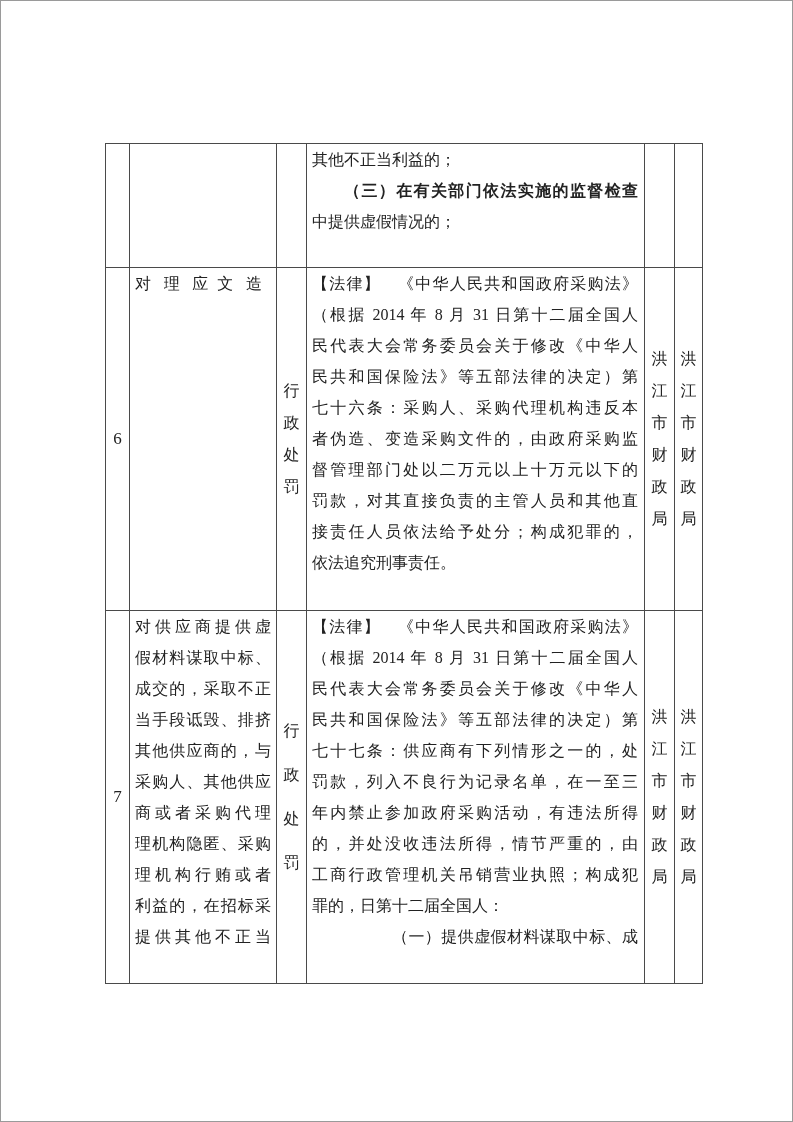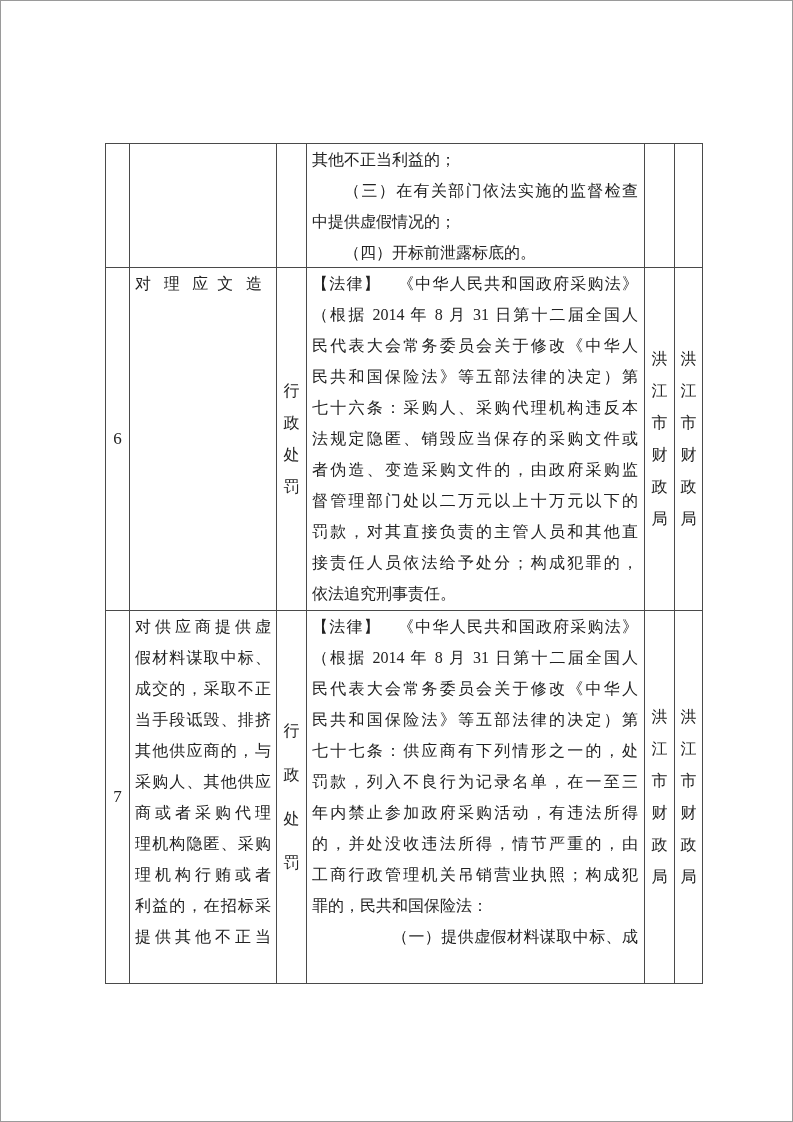--- a/index.html
+++ b/index.html
@@ -70,23 +70,22 @@
     <div class="trow trow-1">
       <div class="cell c-num">
         <span></span>
       </div>
       <div class="cell c-item"></div>
       <div class="cell c-pen">
         <div class="vtext"></div>
       </div>
       <div class="cell c-legal">
           <div class="line">其他不正当利益的；</div>
-          <div class="line j" style="text-indent: 2em;">（三）在有关部门依法实施的监督检查</div>
+          <div class="line j" style="text-indent: 2em; font-weight: bold;">（三）在有关部门依法实施的监督检查</div>
           <div class="line">中提供虚假情况的；</div>
-          <div class="line" style="text-indent: 2em;">（四）开标前泄露标底的。</div>
         </div>
       <div class="cell c-dept">
         <div class="vtext"></div>
       </div>
       <div class="cell c-dept2">
         <div class="vtext"></div>
       </div>
     </div>
 
     <div class="trow trow-2">
@@ -107,21 +106,20 @@
             <div class="vchar">处</div>
             <div class="vchar">罚</div>
           </div>
       </div>
       <div class="cell c-legal">
           <div class="line j">【法律】　《中华人民共和国政府采购法》</div>
           <div class="line j">（根据 2014 年 8 月 31 日第十二届全国人</div>
           <div class="line j">民代表大会常务委员会关于修改《中华人</div>
           <div class="line j">民共和国保险法》等五部法律的决定）第</div>
           <div class="line j">七十六条：采购人、采购代理机构违反本</div>
-          <div class="line j">法规定隐匿、销毁应当保存的采购文件或</div>
           <div class="line j">者伪造、变造采购文件的，由政府采购监</div>
           <div class="line j">督管理部门处以二万元以上十万元以下的</div>
           <div class="line j">罚款，对其直接负责的主管人员和其他直</div>
           <div class="line j">接责任人员依法给予处分；构成犯罪的，</div>
           <div class="line">依法追究刑事责任。</div>
         </div>
       <div class="cell c-dept">
         <div class="vtext">
             <div class="vchar">洪</div>
             <div class="vchar">江</div>
@@ -171,21 +169,21 @@
       <div class="cell c-legal">
           <div class="line j">【法律】　《中华人民共和国政府采购法》</div>
           <div class="line j">（根据 2014 年 8 月 31 日第十二届全国人</div>
           <div class="line j">民代表大会常务委员会关于修改《中华人</div>
           <div class="line j">民共和国保险法》等五部法律的决定）第</div>
           <div class="line j">七十七条：供应商有下列情形之一的，处</div>
           <div class="line j">罚款，列入不良行为记录名单，在一至三</div>
           <div class="line j">年内禁止参加政府采购活动，有违法所得</div>
           <div class="line j">的，并处没收违法所得，情节严重的，由</div>
           <div class="line j">工商行政管理机关吊销营业执照；构成犯</div>
-          <div class="line">罪的，民共和国保险法：</div>
+          <div class="line">罪的，日第十二届全国人：</div>
           <div class="line j" style="text-indent: 5em;">（一）提供虚假材料谋取中标、成</div>
         </div>
       <div class="cell c-dept">
         <div class="vtext">
             <div class="vchar">洪</div>
             <div class="vchar">江</div>
             <div class="vchar">市</div>
             <div class="vchar">财</div>
             <div class="vchar">政</div>
             <div class="vchar">局</div>

